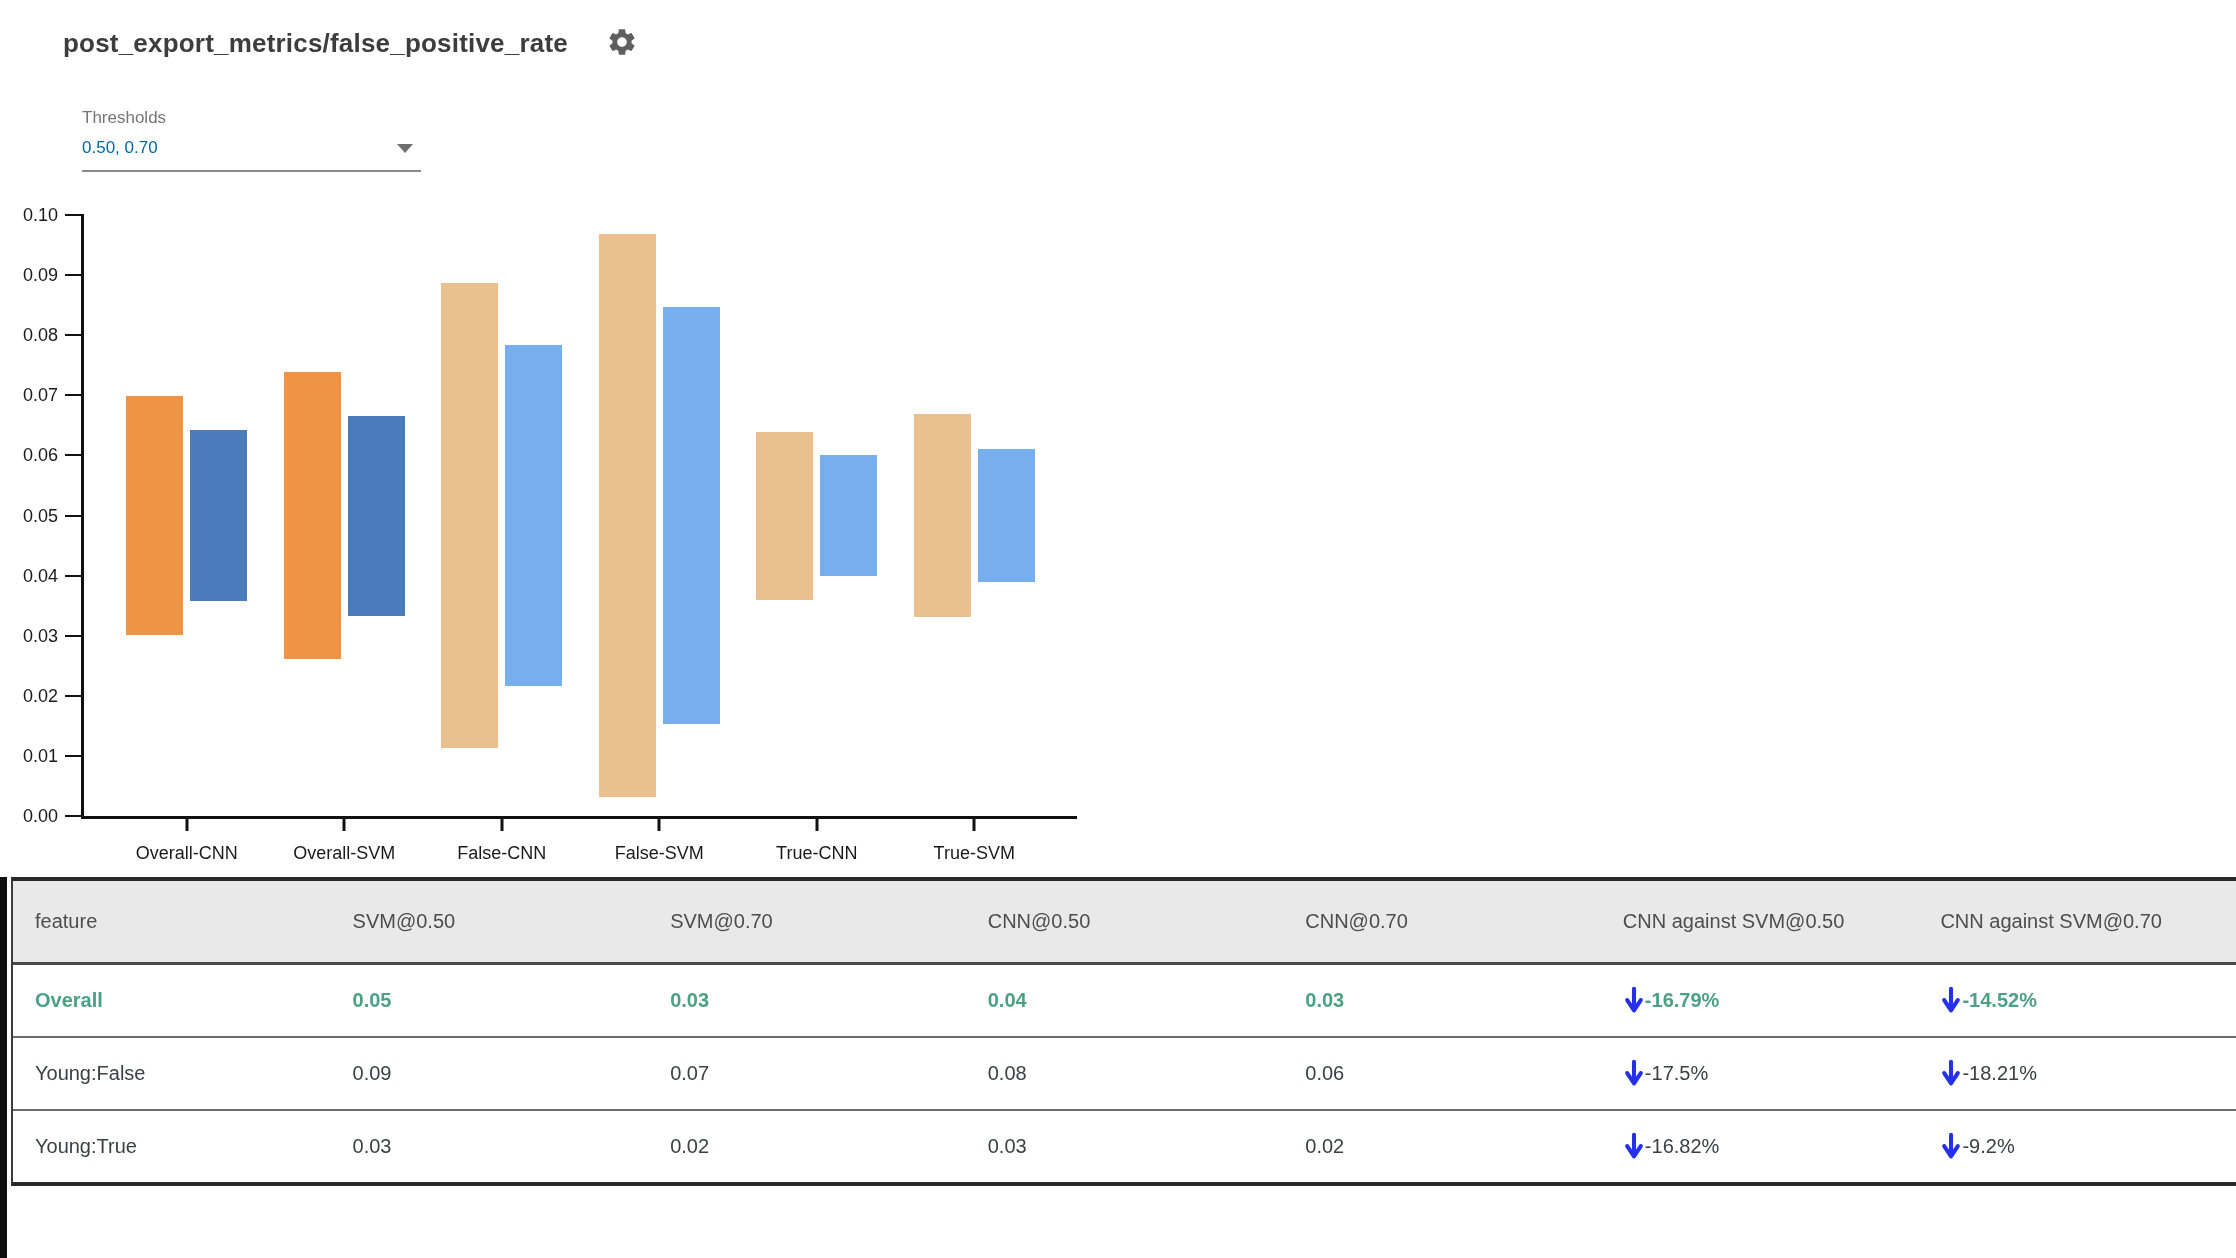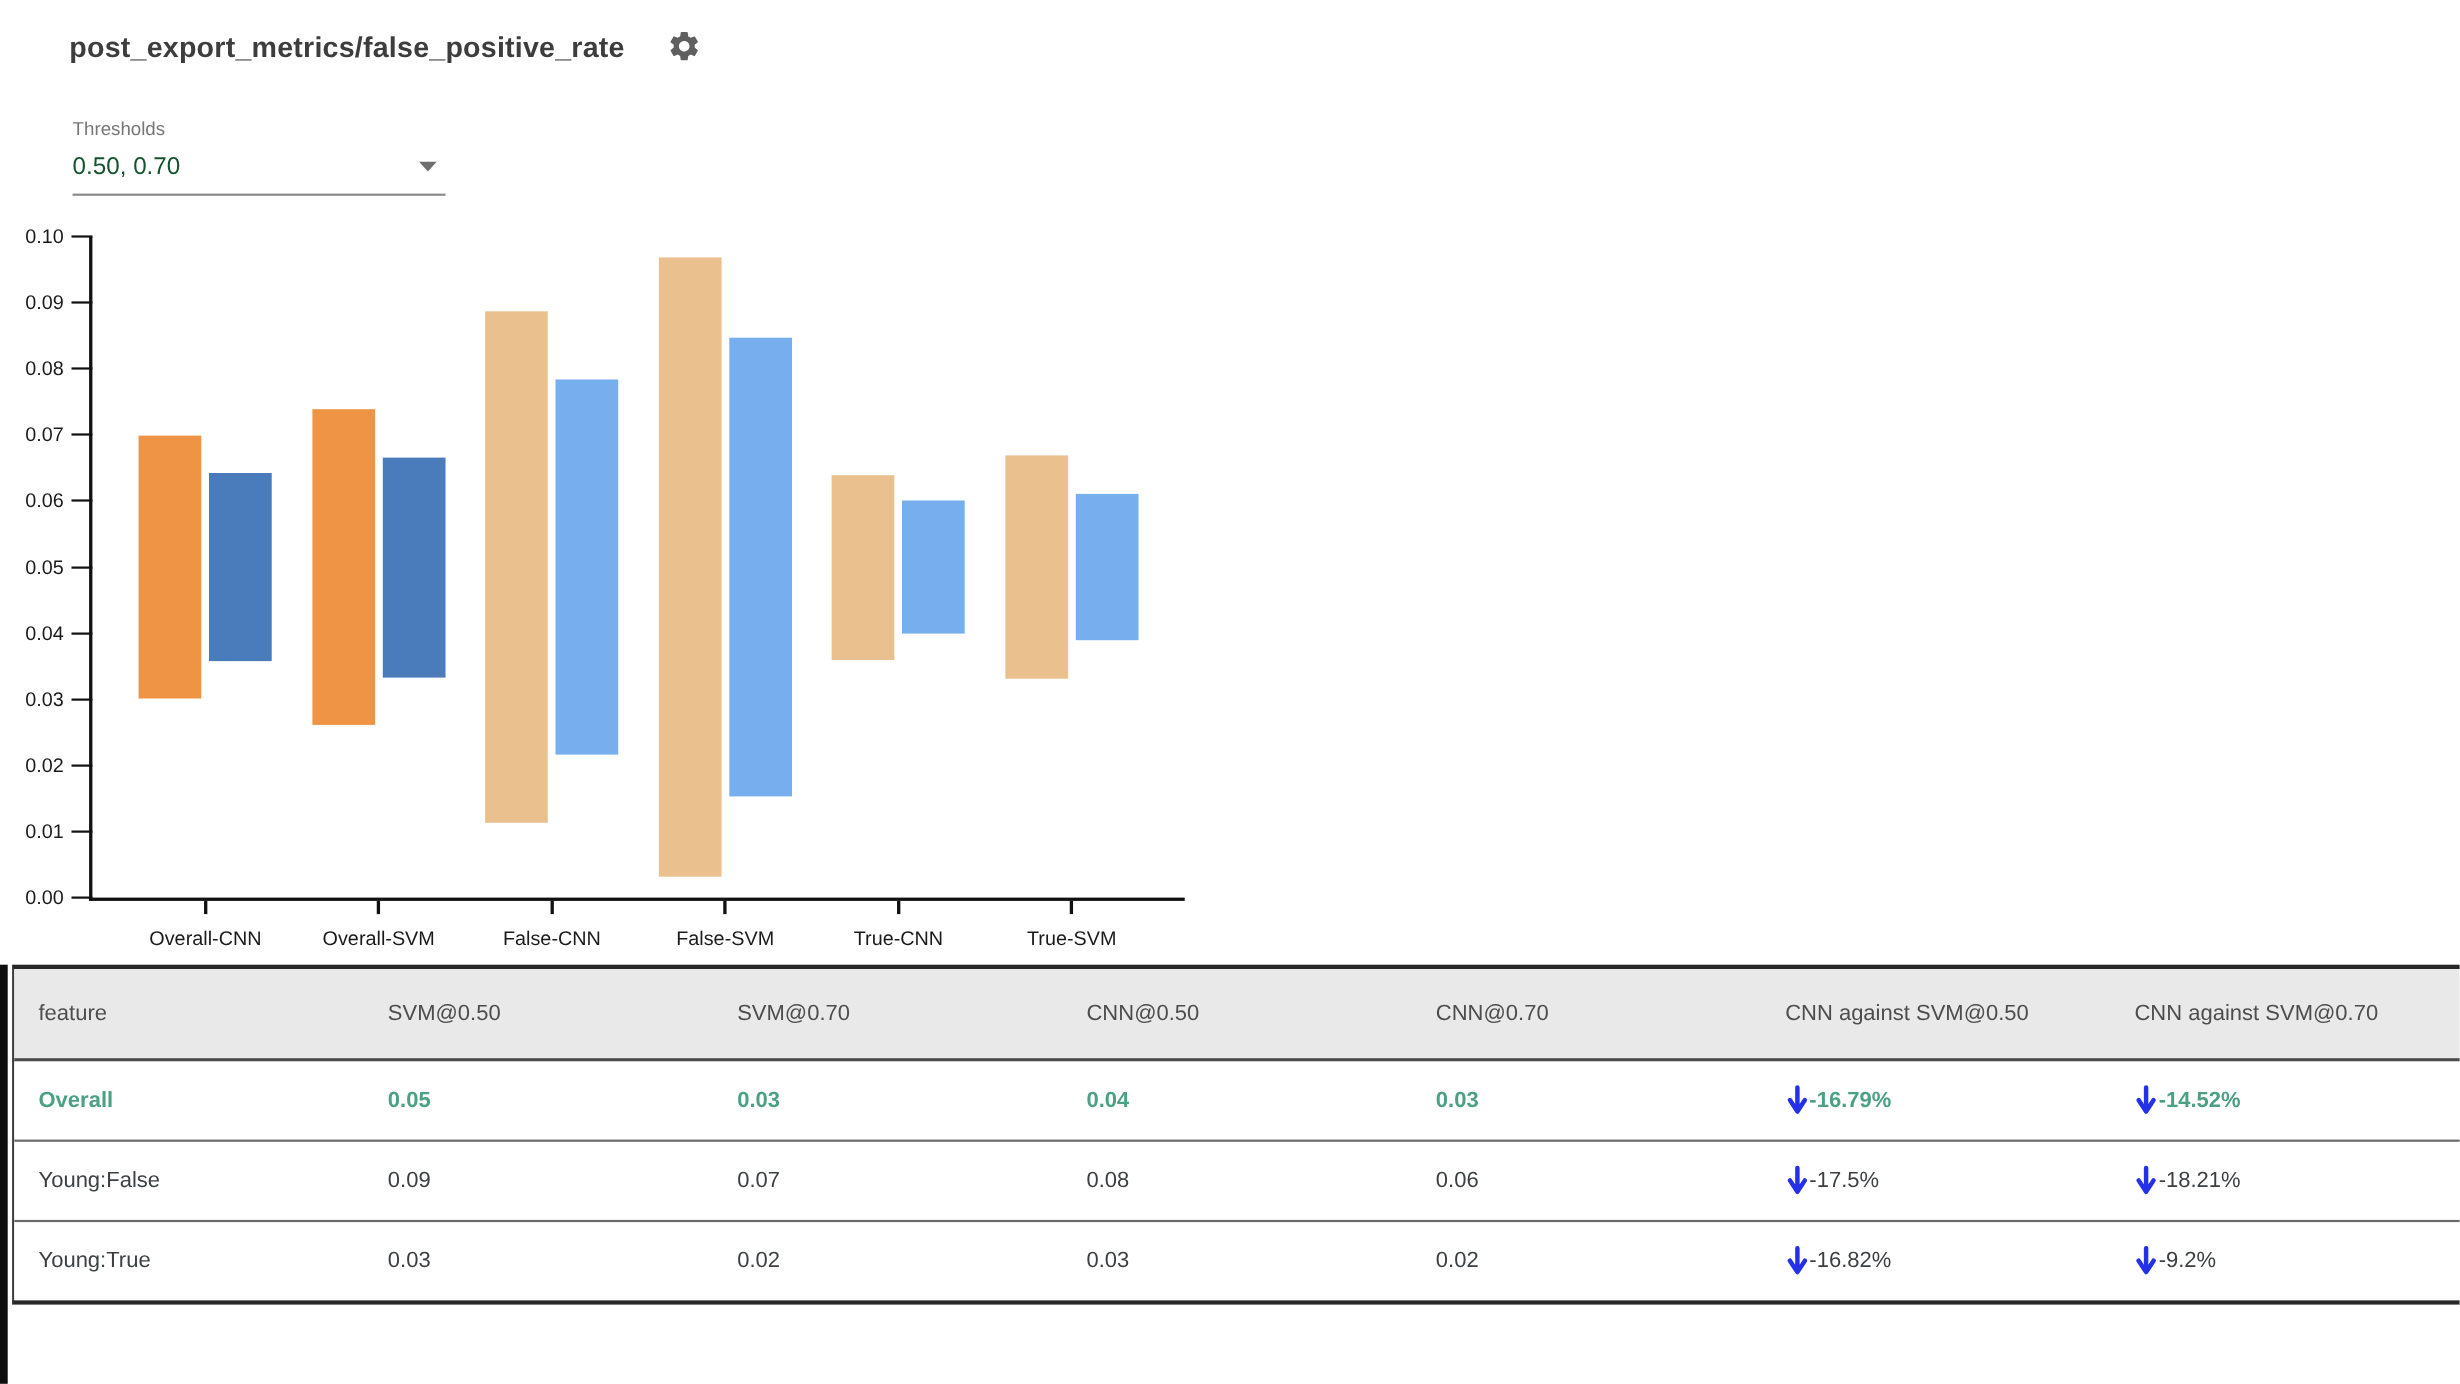--- a/index.html
+++ b/index.html
@@ -16,26 +16,26 @@
     font-size:26px;font-weight:bold;color:#3d3d3d;letter-spacing:0.2px;
   }
   .gear-btn{
     position:absolute;left:606px;top:26px;width:32px;height:32px;
     border:none;background:transparent;padding:0;cursor:pointer;
   }
   .gear-btn svg{fill:#5f5f5f;}
 
   
   .dropdown{
-    position:absolute;left:66px;top:108px;width:339px;
+    position:absolute;left:82px;top:108px;width:339px;
     border-bottom:2px solid #8a8a8a;padding-bottom:12px;cursor:pointer;
   }
   .dropdown-label{font-size:17px;color:#767676;margin-bottom:10px;}
   .dropdown-row{display:flex;align-items:center;justify-content:space-between;}
-  .dropdown-value{font-size:22px;color:#14532d;}
+  .dropdown-value{font-size:17px;color:#0369a1;}
   .caret{
     width:0;height:0;margin-right:8px;
     border-left:8px solid transparent;border-right:8px solid transparent;
     border-top:9px solid #6e6e6e;
   }
 
   
   .plot{
     position:absolute;left:81px;top:215px;width:993px;height:601px;
     border-left:3px solid #111;border-bottom:3px solid #111;

